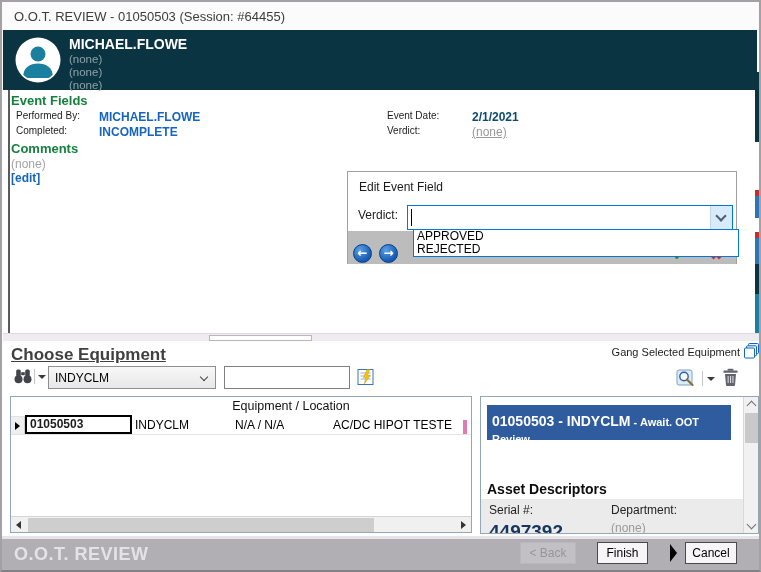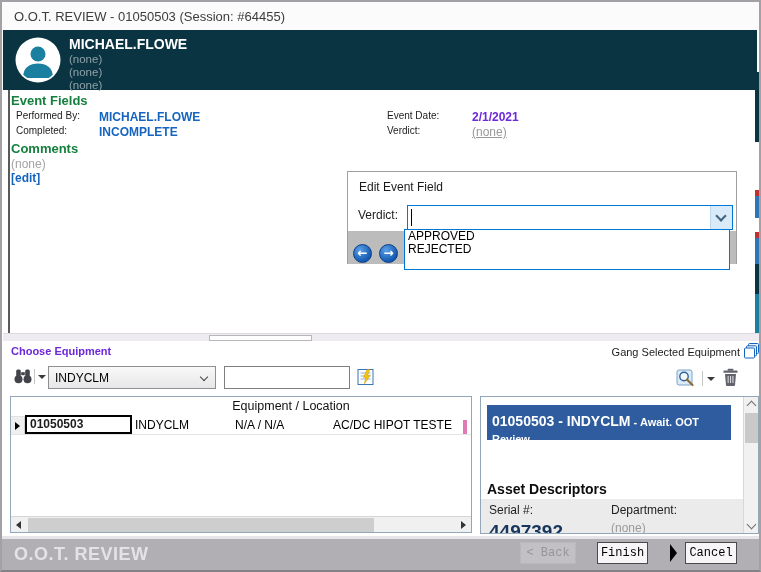--- a/index.html
+++ b/index.html
@@ -21,48 +21,48 @@
 
   
   .sliver{left:753px;width:6px}
 
   .leftline{left:6px;top:88px;width:2px;height:243px;background:#5a5a5a}
 
   
   .h1{font-size:13px;font-weight:bold;color:#15803d}
   .lbl{font-size:10px;color:#1c1c1c}
   .val{font-size:12px;font-weight:bold;color:#1565c0}
-  .val-navy{font-size:12px;font-weight:bold;color:#6d28d9}
+  .val-navy{font-size:12px;font-weight:bold;color:#0c4a6e}
   .muted{font-size:12px;color:#a3a3a3}
   .link-muted{font-size:12px;color:#9a9a9a;text-decoration:underline;cursor:pointer}
   .link-blue{font-size:12px;font-weight:bold;color:#1565c0;cursor:pointer}
 
   
   .dialog{left:345px;top:169px;width:390px;height:93px;background:#fff;border:1px solid #a0a0a0}
   .dlg-title{position:absolute;left:11px;top:8px;font-size:12px;color:#1a1a1a}
   .dlg-bar{position:absolute;left:0;top:59px;width:100%;height:33px;background:#bcbcbc}
   .dlg-lbl{position:absolute;left:10px;top:36px;font-size:12px}
   .combo{position:absolute;left:59px;top:33px;width:326px;height:25px;background:#fff;border:1px solid #0078d7}
   .caret-line{position:absolute;left:3px;top:3px;width:1px;height:17px;background:#000}
   .dd-btn{position:absolute;right:0;top:0;width:22px;height:100%;background:#d9eaf8;border-left:1px solid #bcd8ef}
   .chev{position:absolute;left:6px;top:6px;width:8px;height:8px;border-right:2px solid #44637c;border-bottom:2px solid #44637c;transform:rotate(45deg)}
-  .ddlist{position:absolute;left:56px;top:57px;width:326px;height:41px;background:#fff;border:1px solid #0078d7;z-index:10}
+  .ddlist{position:absolute;left:65px;top:57px;width:326px;height:28px;background:#fff;border:1px solid #0078d7;z-index:10}
   .dditem{height:13px;line-height:13px;font-size:12px;padding-left:3px;color:#000;cursor:pointer}
   .navcircle{position:absolute;top:72px;width:19px;height:19px;border-radius:50%;
              background:radial-gradient(circle at 35% 30%,#5aa0e8,#1258b0 72%);
              border:1px solid #0a3e86;color:#fff;font-family:"DejaVu Sans",sans-serif;
              font-size:12px;font-weight:bold;text-align:center;line-height:17px;cursor:pointer}
   .okglyph{position:absolute;top:74px;z-index:1;font-family:"DejaVu Sans",sans-serif;font-size:15px;font-weight:bold}
 
   
   .midscroll{left:1px;top:331px;width:756px;height:8px;background:#efecf1;border-top:1px solid #dcdadf}
   .midthumb{position:absolute;left:206px;top:1px;width:103px;height:6px;background:#fdfdfd;border:1px solid #b8b6bb}
 
   
-  .ce-head{left:9px;top:343px;font-size:11px;font-weight:bold;color:#6d28d9;cursor:pointer}
+  .ce-head{left:9px;top:343px;font-size:17px;font-weight:bold;color:#404040;text-decoration:underline;cursor:pointer}
   .gang-lbl{left:598px;top:344px;width:140px;text-align:right;font-size:11px}
   .sep-v{width:1px;height:15px;background:#c4c4c4}
   .tri-down{width:0;height:0;border-left:4px solid transparent;border-right:4px solid transparent;border-top:4px solid #3a3a3a}
   .combo2{left:46px;top:364px;width:168px;height:23px;background:linear-gradient(#f8f8f8,#e7e7e9);border:1px solid #8f8f8f}
   .combo2 .txt{position:absolute;left:6px;top:4px;font-size:12px;color:#000}
   .chev-dark{position:absolute;right:8px;top:7px;width:6px;height:6px;border-right:1.5px solid #444;border-bottom:1.5px solid #444;transform:rotate(45deg)}
   .searchbox{left:222px;top:364px;width:126px;height:23px;border:1px solid #7f7f7f;background:#fff;font-family:"Liberation Sans",sans-serif;font-size:12px;padding:0 4px}
 
   
   .grid{left:8px;top:394px;width:462px;height:137px;background:#fff;border:1px solid #94a7b8}
@@ -94,21 +94,21 @@
   .p-serial{position:absolute;left:8px;top:22px;font-size:19px;font-weight:bold;color:#16365c}
   .p-dept{position:absolute;left:130px;top:22px;font-size:12px;color:#9a9a9a}
   .vscroll{position:absolute;right:0;top:0;width:15px;height:136px;background:#f1f1f1;border-left:1px solid #d8d8d8}
   .v-chev{position:absolute;left:4px;width:7px;height:7px;border-right:1.6px solid #707070;border-bottom:1.6px solid #707070}
   .v-thumb{position:absolute;left:1px;top:16px;width:13px;height:30px;background:#c9c9c9}
 
   
   .footsep{left:0;top:534px;width:757px;height:3px;background:#e6e4e8}
   .footer{left:0;top:537px;width:757px;height:31px;background:#b2afb4}
   .f-title{position:absolute;left:12px;top:5px;font-size:18px;font-weight:bold;color:#e4e2e7;letter-spacing:.5px}
-  .btn{position:absolute;top:3px;height:22px;font-family:Liberation Mono, monospace;font-size:12px;text-align:center;line-height:20px;cursor:pointer}
+  .btn{position:absolute;top:3px;height:22px;font-family:Liberation Sans, sans-serif;font-size:12px;text-align:center;line-height:20px;cursor:pointer}
   .btn-back{left:518px;width:56px;background:#c3c0c5;color:#97959a;border:1px solid #bab7bc;cursor:default}
   .btn-finish{left:595px;width:51px;background:#f7f5f8;color:#000;border:1px solid #4a4a4a}
   .btn-cancel{left:683px;width:52px;background:#f7f5f8;color:#000;border:1px solid #4a4a4a}
   .f-tri{position:absolute;left:668px;top:5px;width:0;height:0;border-top:9px solid transparent;border-bottom:9px solid transparent;border-left:7px solid #000}
 </style>
 </head>
 <body>
 
 <div class="win">
 

